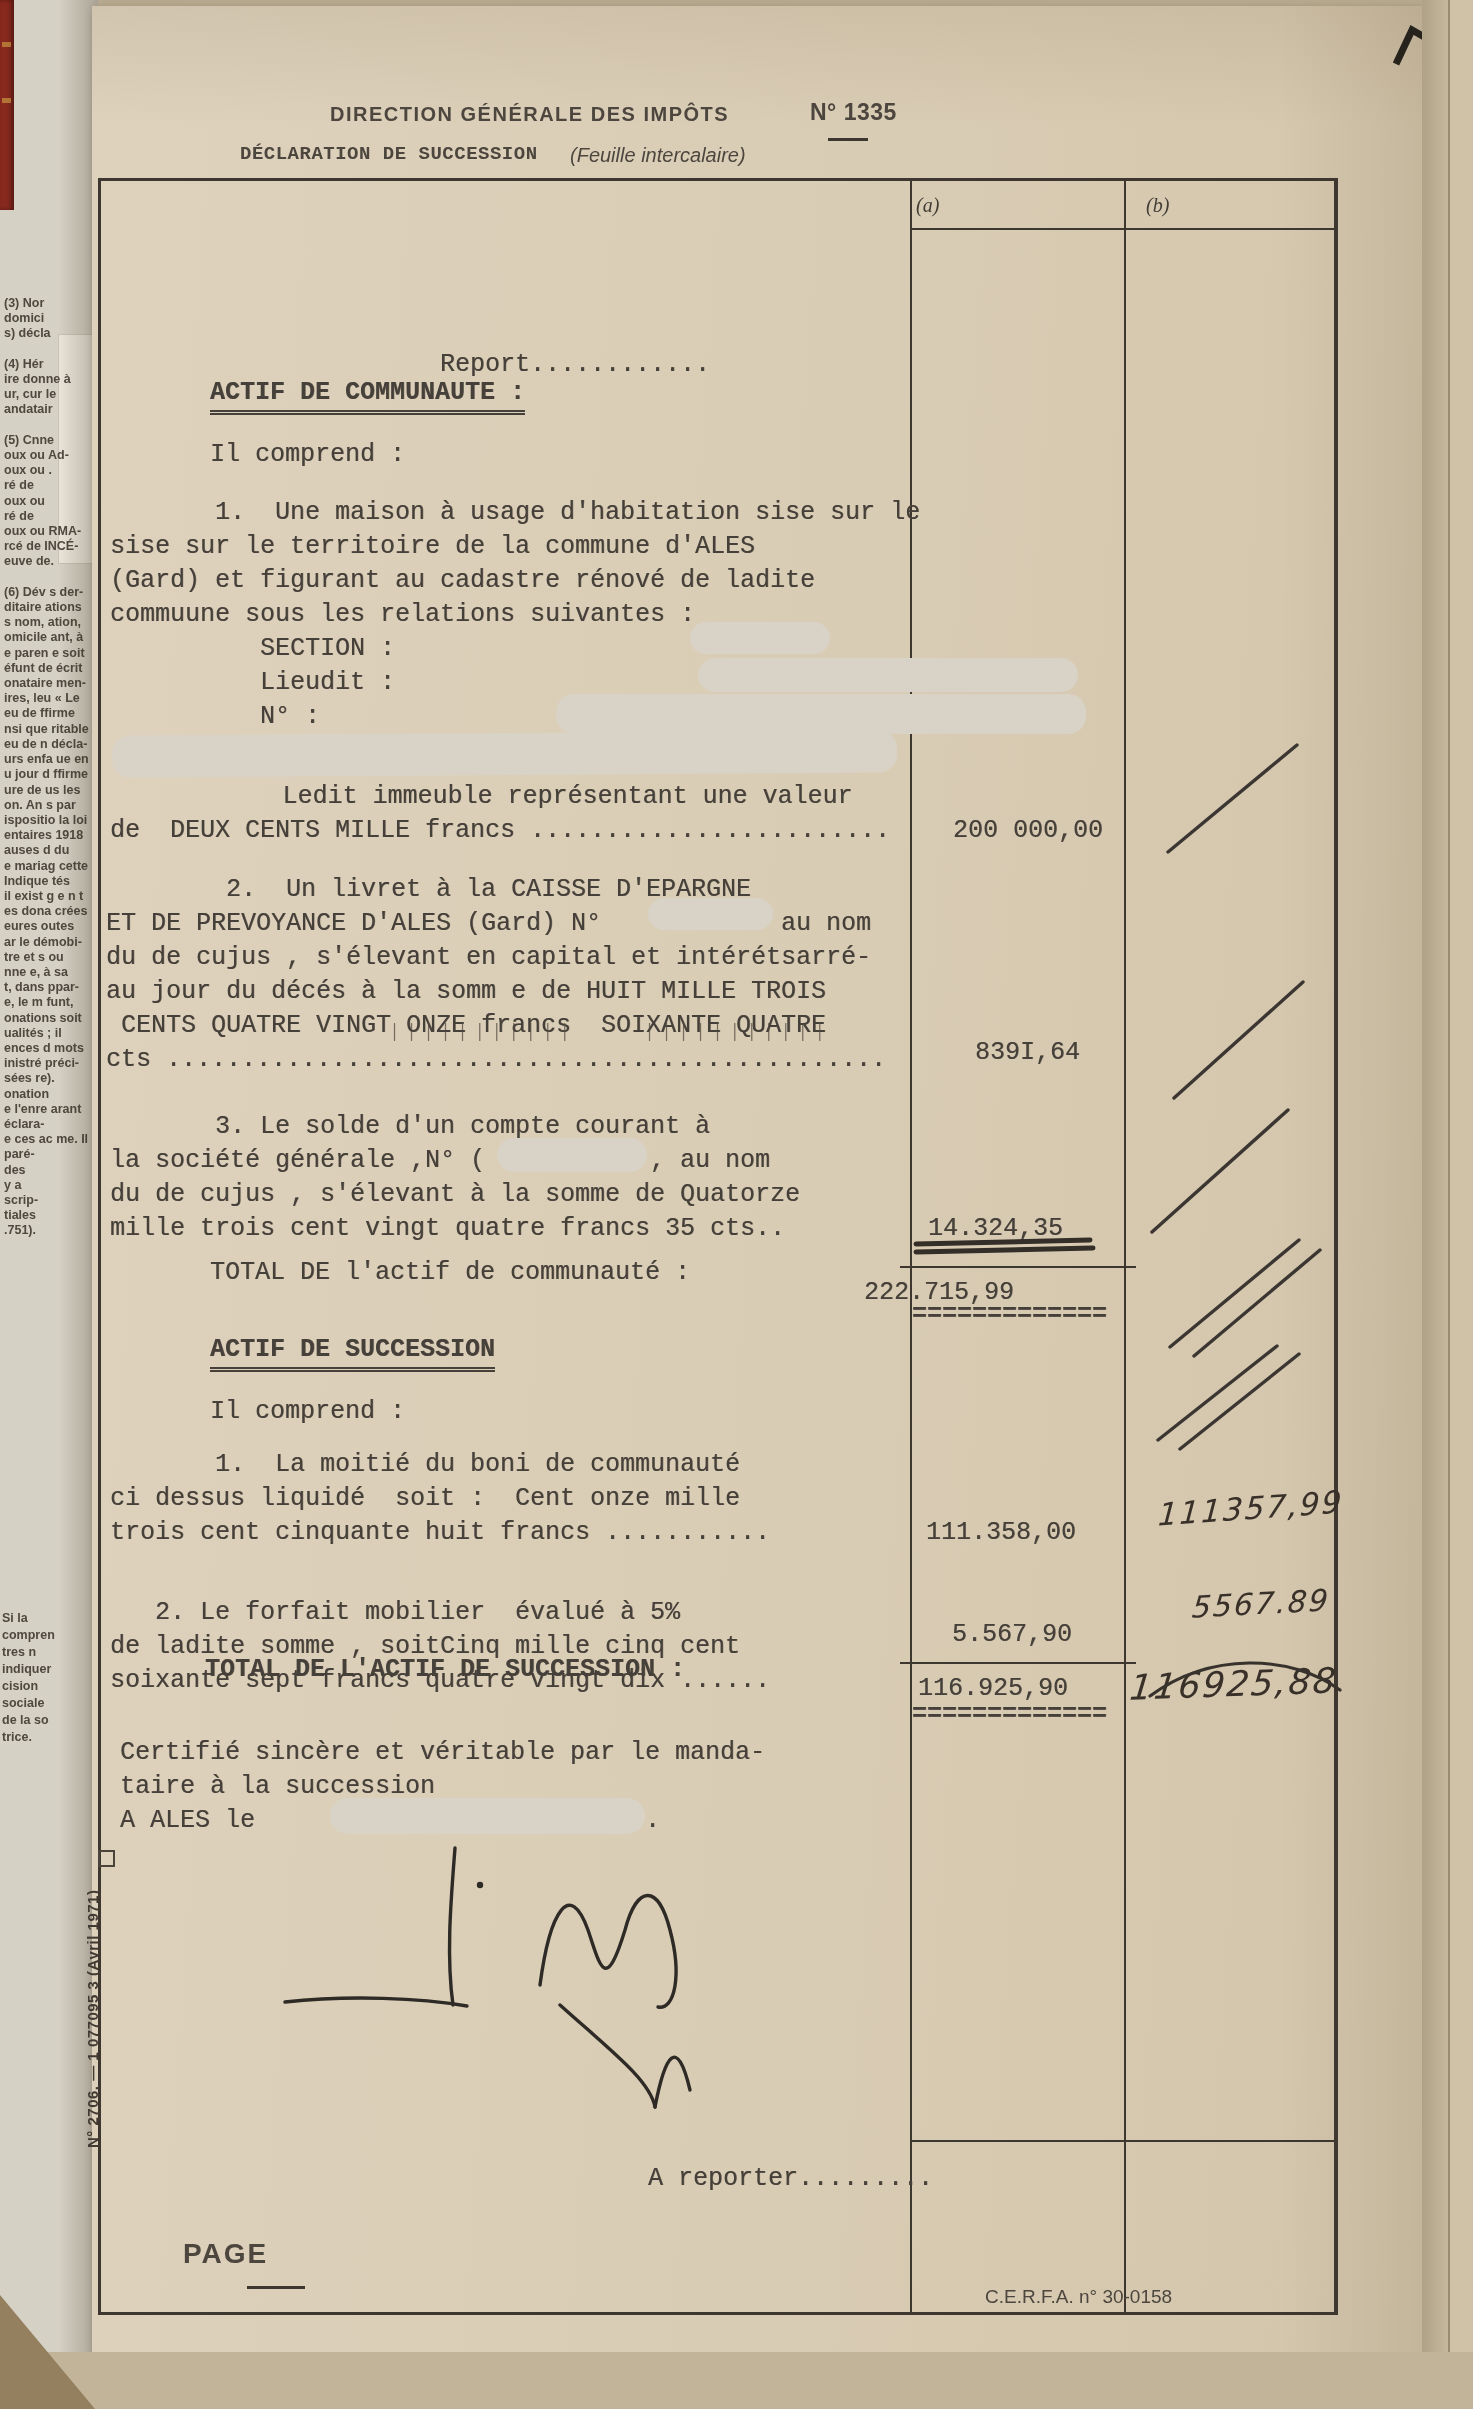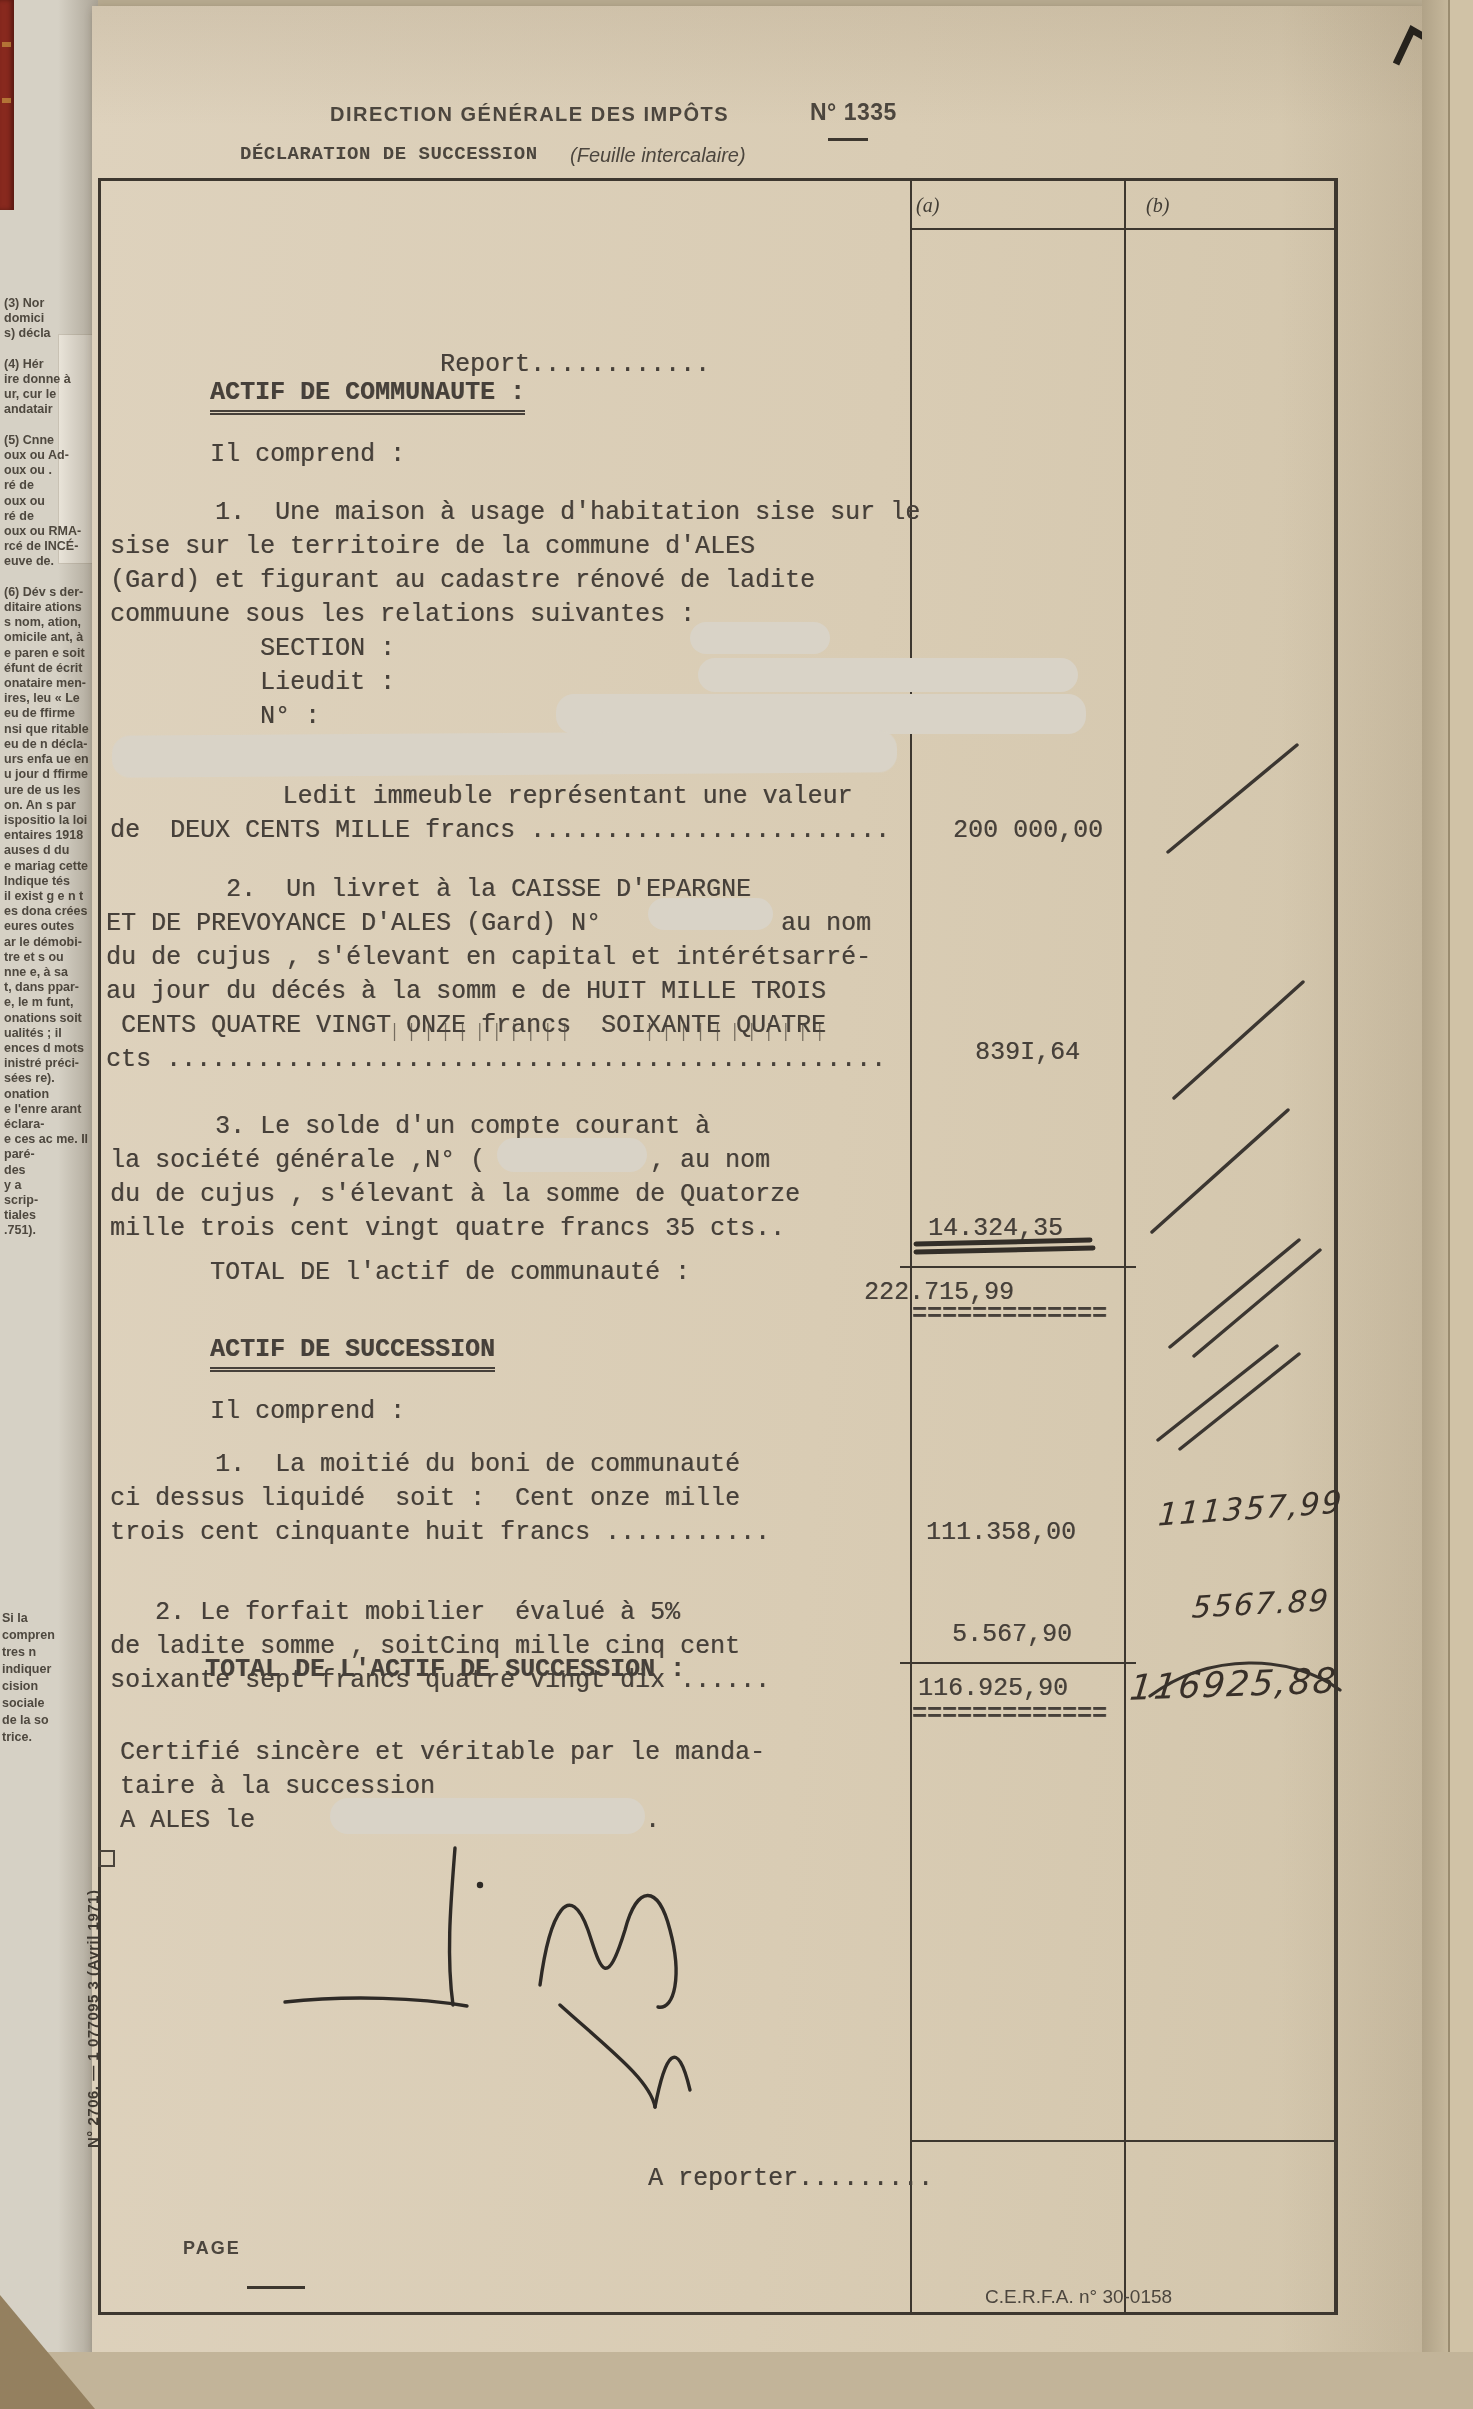--- a/index.html
+++ b/index.html
@@ -215,21 +215,21 @@
   <div class="blob" style="left:330px;top:1798px;width:315px;height:36px;"></div>
 
   <div class="hw" style="left:1158px;top:1490px;font-size:31px;transform:rotate(-4deg) skewX(-8deg);">111357,99</div>
   <div class="hw" style="left:1192px;top:1586px;font-size:30px;transform:rotate(-3deg) skewX(-8deg);">5567.89</div>
   <div class="hw" style="left:1130px;top:1664px;font-size:35px;transform:rotate(-2deg) skewX(-8deg);">116925,88</div>
 
   <div class="checkbox" style="left:98px;top:1850px;"></div>
   <div class="vert" style="left:84px;top:2148px;">N° 2706. — 1 077095 3 (Avril 1971)</div>
 
   <div class="mono" style="left:648px;top:2162px;">A reporter.........</div>
-  <div class="sans bold" style="left:183px;top:2238px;font-size:18px;letter-spacing:2px;">PAGE</div>
+  <div class="sans bold" style="left:183px;top:2238px;font-size:28px;letter-spacing:2px;">PAGE</div>
   <div class="hline" style="left:247px;top:2286px;width:58px;height:3px;"></div>
   <div class="sans" style="left:985px;top:2286px;font-size:19px;">C.E.R.F.A.  n° 30-0158</div>
 
   <svg class="ink" width="1473" height="2409" viewBox="0 0 1473 2409">
     <g stroke="#3b3631" stroke-width="3.4" fill="none" stroke-linecap="round">
       <path d="M1168,852 L1297,745"></path>
       <path d="M1174,1098 L1303,982"></path>
       <path d="M1152,1232 L1288,1110"></path>
       <path d="M1170,1347 L1299,1240"></path>
       <path d="M1194,1356 L1320,1250"></path>

